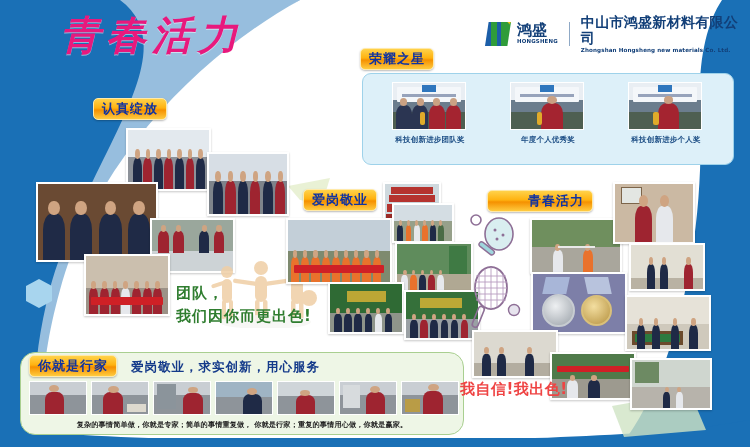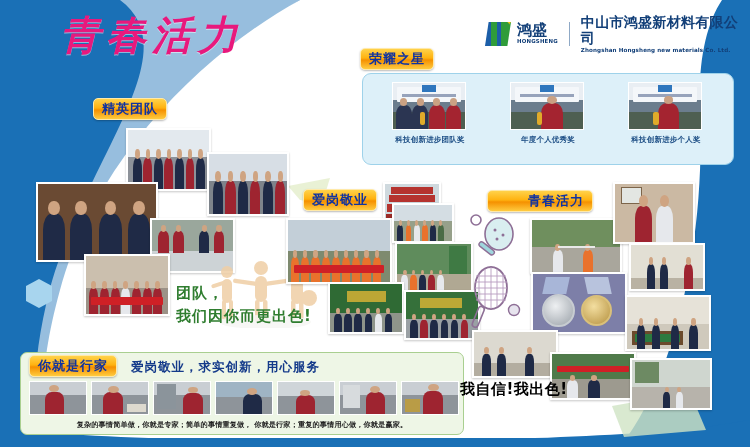--- a/index.html
+++ b/index.html
@@ -111,29 +111,29 @@
   
   .team-slogan{
     position:absolute;left:176px;top:282px;
     color:#2f7d2f;font-weight:bold;font-size:15px;line-height:23px;
     letter-spacing:1px;white-space:nowrap;
   }
   .team-slogan .l2{margin-left:0px;}
 
   .red-slogan{
     position:absolute;left:460px;top:378px;
-    color:#000000;font-weight:bold;font-size:15px;line-height:23px;
+    color:#ef4444;font-weight:bold;font-size:15px;line-height:23px;
     letter-spacing:.5px;white-space:nowrap;
   }
   .red-slogan .l2{display:block;margin-left:24px;}
 
   
   .work-panel{
     position:absolute;left:20px;top:352px;width:444px;height:83px;
-    background:#eef6e6;border:1px solid #a9cf90;border-radius:7px;box-sizing:border-box;
+    background:#eef6e6;border:1px solid #a9cf90;border-radius:15px;box-sizing:border-box;
   }
   .work-title{
     position:absolute;left:110px;top:6px;
     font-size:12.5px;font-weight:bold;color:#143a8a;letter-spacing:1px;white-space:nowrap;
   }
   .work-row{position:absolute;left:8px;top:28px;display:flex;gap:4px;}
   .work-photo{width:58px;height:34px;border:1px solid #fff;box-sizing:border-box;position:relative;overflow:hidden;
               background:linear-gradient(180deg,#c9ced3 0 40%,#8e949a 40% 100%);}
   .work-caption{
     position:absolute;left:0;right:0;bottom:4px;text-align:center;
@@ -221,21 +221,21 @@
           <div class="hp-person red" style="left:40%;width:30%;height:56%;"></div>
           <div class="hp-trophy" style="left:34%;"></div>
         </div>
         <div class="honor-caption">科技创新进步个人奖</div>
       </div>
 
 
     </div>
   </div>
 
-  <div class="badge" style="left:93px;top:98px;">精英团队</div>
+  <div class="badge" style="left:93px;top:98px;">认真绽放</div>
 
   <div class="photo" style="left:126px;top:128px;width:85px;height:63px;">
     <div class="ph-sky" style="background:#e3e9ee;"></div>
       <div class="ph-ground" style="background:#8d9299;"></div>
     <div class="fig" style="left:6%;width:11%;height:52%;"></div>
     <div class="fig r" style="left:19%;width:11%;height:52%;"></div>
     <div class="fig" style="left:32%;width:11%;height:52%;"></div>
     <div class="fig r" style="left:45%;width:11%;height:52%;"></div>
     <div class="fig" style="left:58%;width:11%;height:52%;"></div>
     <div class="fig r" style="left:71%;width:11%;height:52%;"></div>

